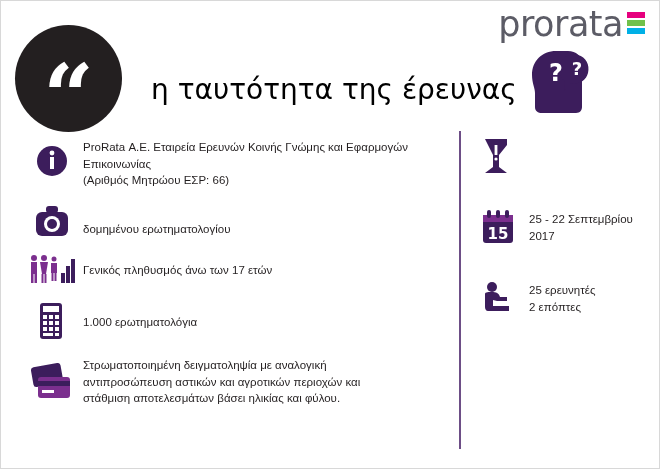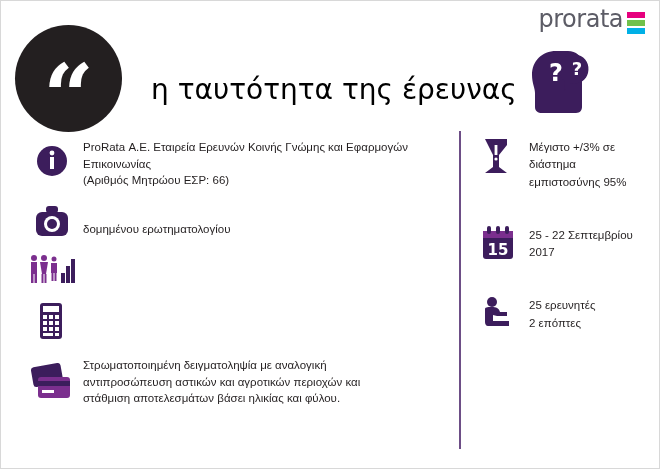--- a/index.html
+++ b/index.html
@@ -25,21 +25,21 @@
 
   
   .logo {
     position: absolute;
     top: 6px;
     right: 14px;
     display: flex;
     align-items: flex-start;
   }
   .logo-text {
-    font-size: 24px;
+    font-size: 35px;
     letter-spacing: -0.5px;
     color: #5c5c66;
     font-family: "DejaVu Sans", sans-serif;
     line-height: 1;
     font-weight: 400;
   }
   .logo-bars {
     display: flex;
     flex-direction: column;
     gap: 2px;
@@ -240,20 +240,23 @@
               <rect x="22.5" y="20" width="2" height="8"></rect>
               <rect x="25.5" y="20" width="2" height="8"></rect>
           </g>
           <g fill="#3c1d5c">
             <rect x="32" y="20" width="4" height="10"></rect>
               <rect x="37" y="13" width="4" height="17"></rect>
               <rect x="42" y="6" width="4" height="24"></rect>
           </g>
         </svg>
       </div>
+      <div class="row-text">
+        <span>Γενικός πληθυσμός άνω των 17 ετών</span>
+      </div>
     </div>
 
 
     <div class="row">
       <div class="row-icon">
         <svg width="32" height="40" viewBox="0 0 32 40">
           <rect x="4" y="1" width="22" height="36" rx="3" fill="#3c1d5c"></rect>
           <rect x="7" y="4" width="16" height="6" fill="#fff"></rect>
           <g fill="#fff">
             <rect x="7" y="13" width="4" height="4"></rect>
@@ -263,20 +266,23 @@
               <rect x="13" y="19" width="4" height="4"></rect>
               <rect x="19" y="19" width="4" height="4"></rect>
             <rect x="7" y="25" width="4" height="4"></rect>
               <rect x="13" y="25" width="4" height="4"></rect>
               <rect x="19" y="25" width="4" height="4"></rect>
             <rect x="7" y="31" width="10" height="3"></rect>
               <rect x="19" y="31" width="4" height="3"></rect>
           </g>
         </svg>
       </div>
+      <div class="row-text">
+        <span>1.000 ερωτηματολόγια</span>
+      </div>
     </div>
 
     <div class="row">
       <div class="row-icon">
         <svg width="44" height="38" viewBox="0 0 44 38">
           <rect x="2" y="2" width="30" height="20" rx="3" fill="#3c1d5c" transform="rotate(-10 17 12)"></rect>
           <rect x="8" y="14" width="32" height="21" rx="3" fill="#7b2f8e"></rect>
           <rect x="8" y="18" width="32" height="5" fill="#3c1d5c"></rect>
           <rect x="12" y="27" width="12" height="3" fill="#fff"></rect>
         </svg>
@@ -292,25 +298,20 @@
 
   <div class="right-list">
 
     <div class="rrow">
       <div class="rrow-icon">
         <svg width="30" height="38" viewBox="0 0 30 38">
           <path d="M4 2 L26 2 L26 8 L18 18 L18 30 L26 36 L4 36 L12 30 L12 18 Z" fill="#3c1d5c"></path>
           <rect x="13.6" y="8" width="2.8" height="10" fill="#fff"></rect>
           <circle cx="15" cy="22" r="1.6" fill="#fff"></circle>
         </svg>
-      </div>
-      <div class="rrow-text">
-        <span>Μέγιστο +/3% σε</span><br>
-        <span>διάστημα</span><br>
-        <span>εμπιστοσύνης 95%</span>
       </div>
     </div>
 
     <div class="rrow">
       <div class="rrow-icon">
         <svg width="34" height="36" viewBox="0 0 34 36">
           <rect x="2" y="6" width="30" height="28" rx="3" fill="#3c1d5c"></rect>
           <rect x="2" y="6" width="30" height="7" fill="#7b2f8e"></rect>
           <rect x="6" y="1" width="4" height="8" rx="2" fill="#3c1d5c"></rect>
           <rect x="15" y="1" width="4" height="8" rx="2" fill="#3c1d5c"></rect>

